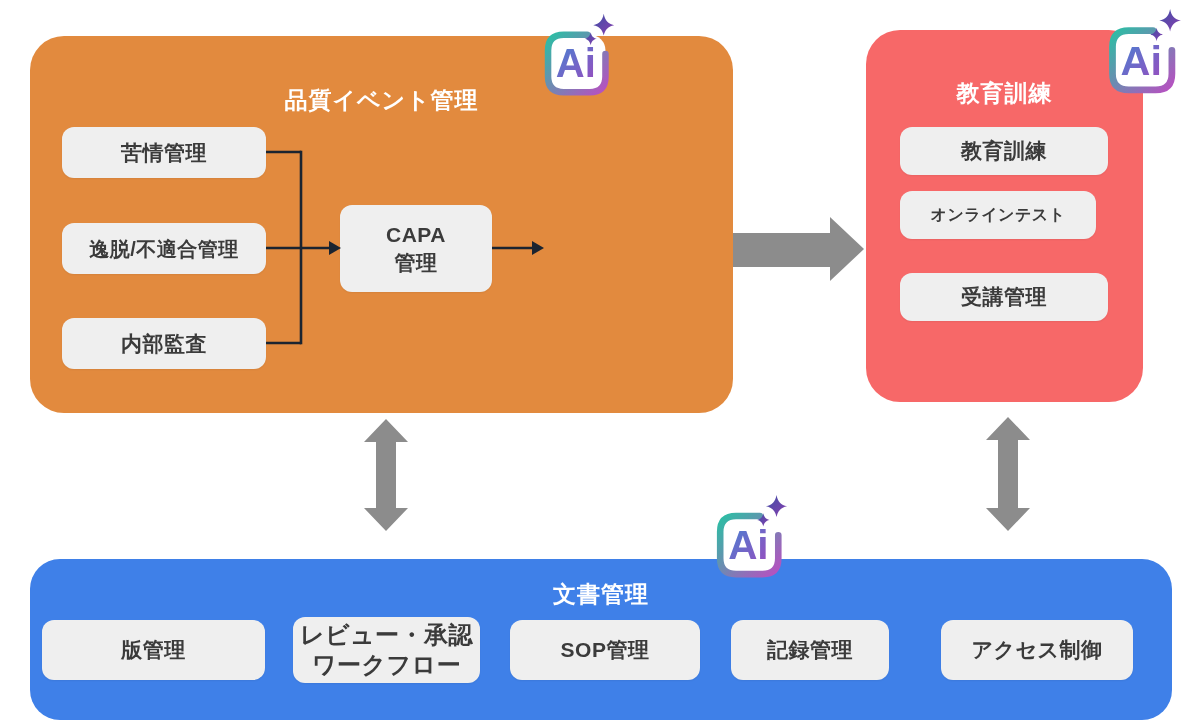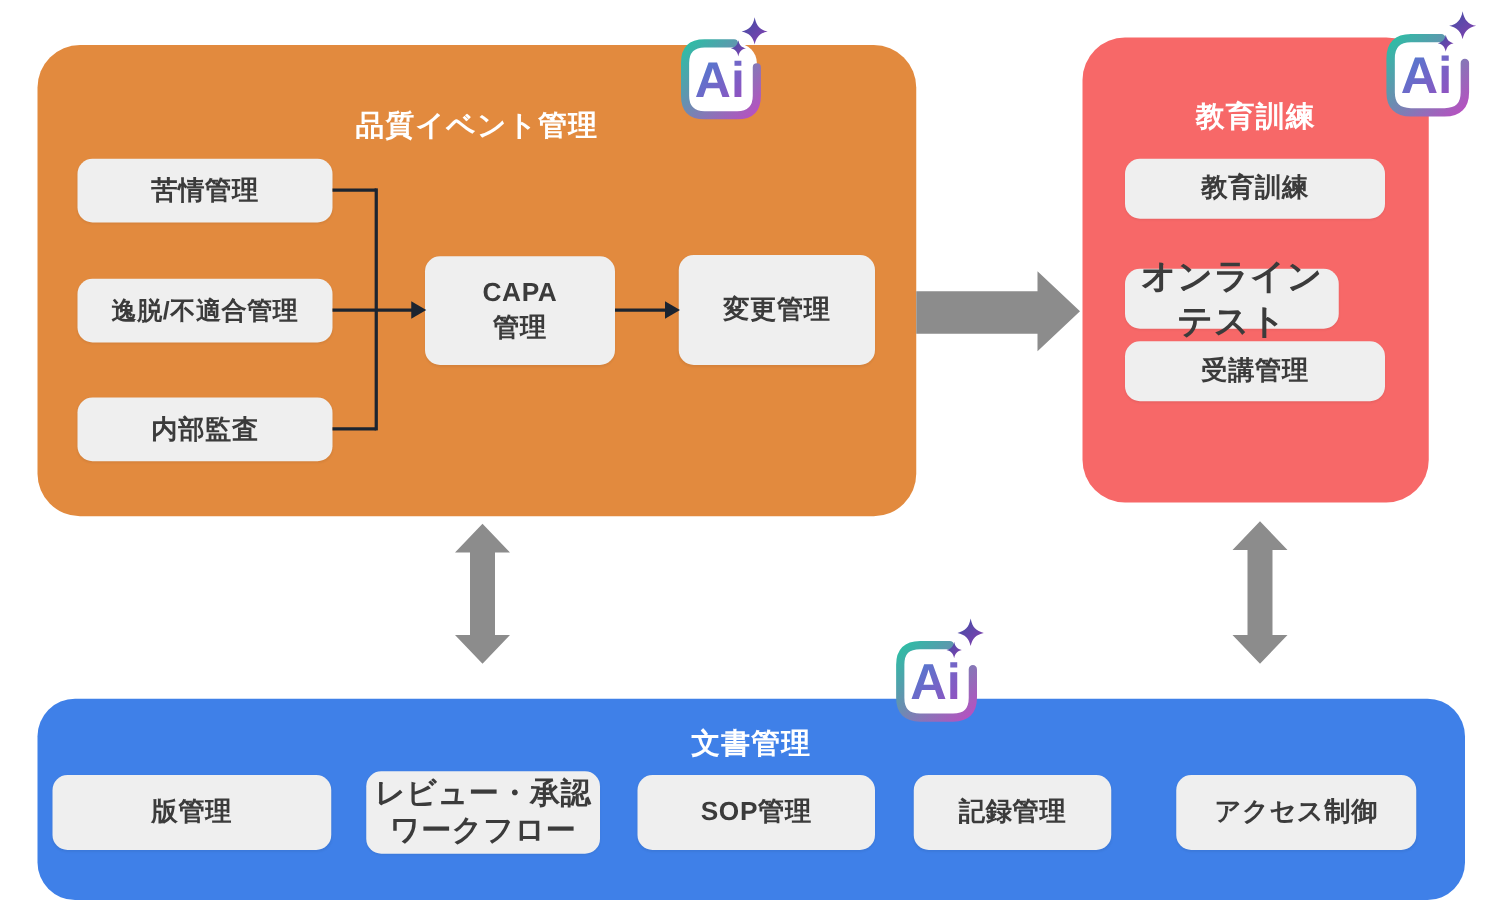--- a/index.html
+++ b/index.html
@@ -48,27 +48,26 @@
   </svg>
 
   <div class="panel" style="left:30px;top:36px;width:703px;height:377px;background:#E28A3E;">
     <div class="panel-title" style="top:49px;">品質イベント管理</div>
   </div>
   <div class="item" style="left:62px;top:127px;width:204px;height:51px;">苦情管理</div>
   <div class="item" style="left:62px;top:223px;width:204px;height:51px;font-size:20px;">逸脱/不適合管理</div>
   <div class="item" style="left:62px;top:318px;width:204px;height:51px;border-radius:12px;">内部監査</div>
   <div class="item" style="left:340px;top:205px;width:152px;height:87px;">CAPA
 管理</div>
-  <div class="item" style="left:543px;top:204px;width:157px;height:88px;">変更管理</div>
 
   <div class="panel" style="left:866px;top:30px;width:277px;height:372px;background:#F76868;">
     <div class="panel-title" style="top:48px;">教育訓練</div>
   </div>
   <div class="item" style="left:900px;top:127px;width:208px;height:48px;">教育訓練</div>
-  <div class="item" style="left:900px;top:215px;width:171px;height:48px;font-size:28px;">オンラインテスト</div>
+  <div class="item" style="left:900px;top:191px;width:196px;height:48px;font-size:16px;">オンラインテスト</div>
   <div class="item" style="left:900px;top:273px;width:208px;height:48px;">受講管理</div>
 
   <div class="panel" style="left:30px;top:559px;width:1142px;height:161px;background:#3F80E8;border-radius:30px;">
     <div class="panel-title" style="top:20px;">文書管理</div>
   </div>
   <div class="item" style="left:42px;top:620px;width:223px;height:60px;">版管理</div>
   <div class="item small" style="left:293px;top:617px;width:187px;height:66px;">レビュー・承認
 ワークフロー</div>
   <div class="item" style="left:510px;top:620px;width:190px;height:60px;">SOP管理</div>
   <div class="item" style="left:731px;top:620px;width:158px;height:60px;">記録管理</div>

